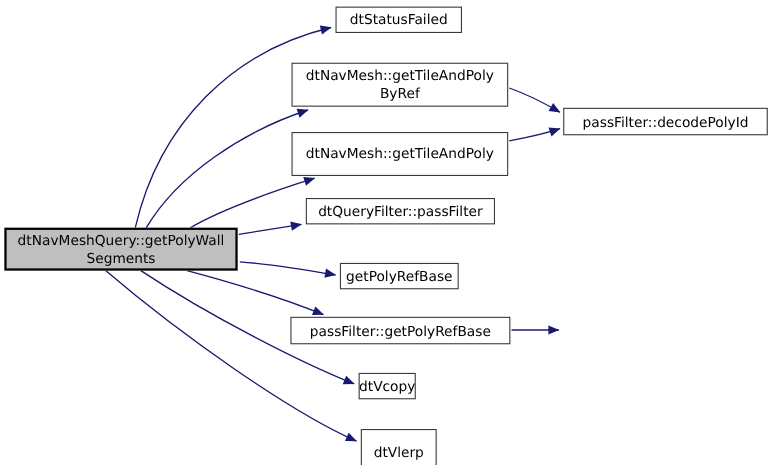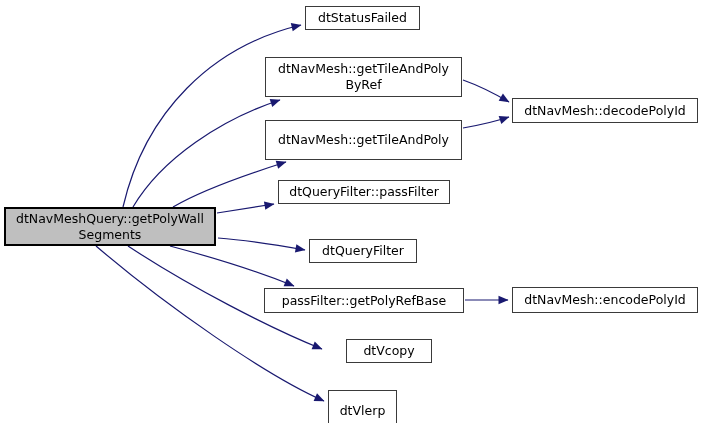--- a/index.html
+++ b/index.html
@@ -82,40 +82,37 @@
   <div class="node" style="left:265px; top:57px; width:197px; height:40px;">
     <span>dtNavMesh::getTileAndPoly</span>
     <span>ByRef</span>
   </div>
 
   <div class="node" style="left:265px; top:120px; width:197px; height:40px;">
     <span>dtNavMesh::getTileAndPoly</span>
   </div>
 
   <div class="node" style="left:512px; top:98px; width:186px; height:25px;">
-    <span>dtNavMesh::decodePolyId</span>
+    <span>passFilter::decodePolyId</span>
   </div>
 
   <div class="node" style="left:278px; top:180px; width:172px; height:24px;">
     <span>dtQueryFilter::passFilter</span>
   </div>
 
   <div class="node" style="left:309px; top:239px; width:108px; height:24px;">
-    <span>dtQueryFilter</span>
+    <span>getPolyRefBase</span>
   </div>
 
   <div class="node" style="left:264px; top:288px; width:200px; height:25px;">
     <span>passFilter::getPolyRefBase</span>
   </div>
 
-  <div class="node" style="left:512px; top:287px; width:186px; height:26px;">
-    <span>dtNavMesh::encodePolyId</span>
-  </div>
 
-  <div class="node" style="left:326px; top:339px; width:86px; height:24px;margin-left:20px;">
+  <div class="node" style="left:326px; top:339px; width:52px; height:24px;">
     <span>dtVcopy</span>
   </div>
 
   <div class="node" style="left:328px; top:390px; width:69px; height:42px;">
     <span>dtVlerp</span>
   </div>
 
 </div>
 
 </body></html>

